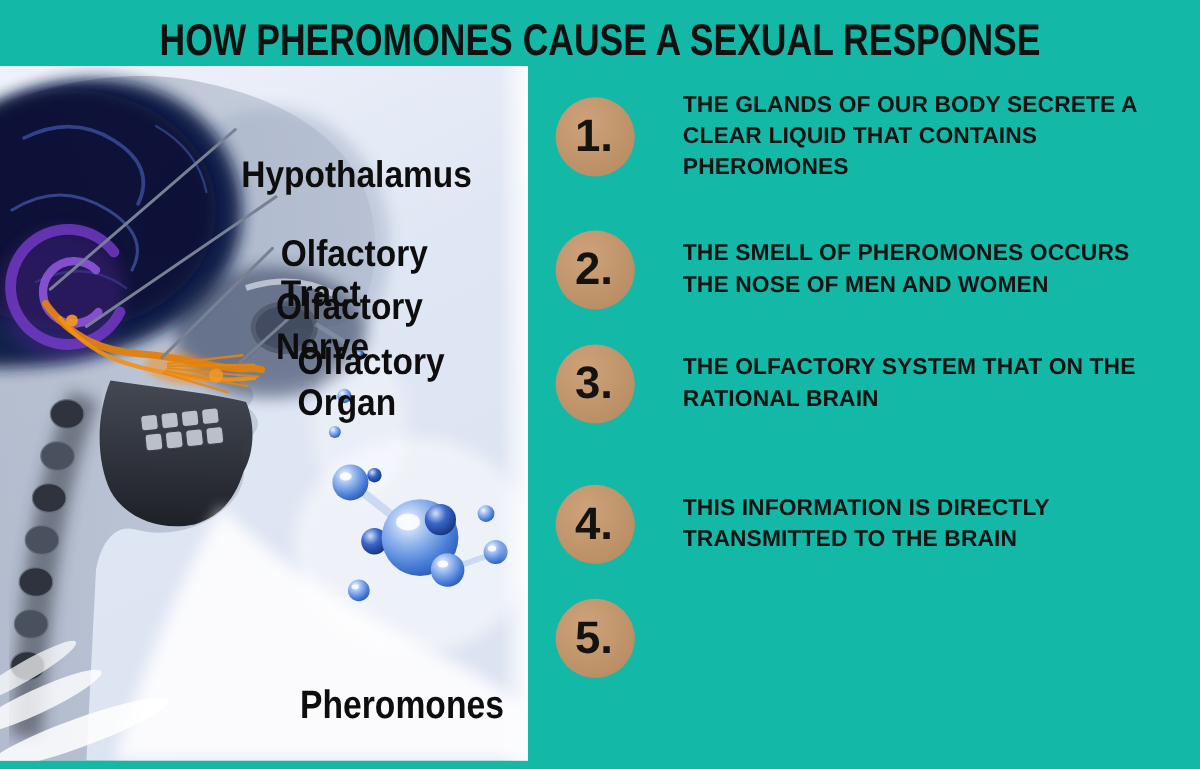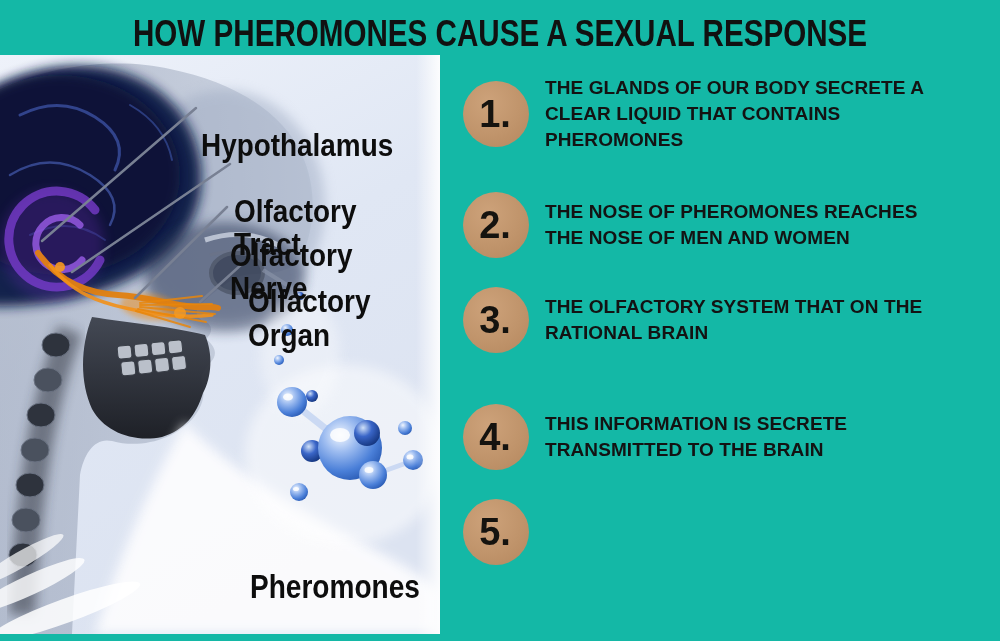--- a/index.html
+++ b/index.html
@@ -33,21 +33,21 @@
   }
   .s1{top:75px}.s2{top:191px}.s3{top:286px}.s4{top:403px}.s5{top:498px}
   .step-num{
     flex:0 0 66px;width:66px;height:66px;border-radius:50%;
     background:radial-gradient(circle at 38% 32%, #cda27a 0%, #c0946b 55%, #b4875e 100%);
     display:flex;align-items:center;justify-content:center;
     font-size:38px;font-weight:bold;color:#15130f;padding-right:2px;box-sizing:border-box;
   }
   .step-text{
     font-size:19px;font-weight:bold;line-height:26px;color:#131313;
-    letter-spacing:0.1px;white-space:pre-line;max-width:445px;
+    letter-spacing:0.1px;white-space:pre-line;max-width:445px;margin-left:24px;
   }
 </style>
 </head>
 <body>
 
 <div class="stage">
 
   <div class="title">HOW PHEROMONES CAUSE A SEXUAL RESPONSE</div>
 
   <div class="panel">
@@ -211,30 +211,30 @@
   </div>
 
   <div class="step s1">
     <div class="step-num">1.</div>
     <div class="step-text">THE GLANDS OF OUR BODY SECRETE A
 CLEAR LIQUID THAT CONTAINS
 PHEROMONES</div>
   </div>
   <div class="step s2">
     <div class="step-num">2.</div>
-    <div class="step-text">THE NOSE OF PHEROMONES REACHES
+    <div class="step-text">THE SMELL OF PHEROMONES OCCURS
 THE NOSE OF MEN AND WOMEN</div>
   </div>
   <div class="step s3">
     <div class="step-num">3.</div>
     <div class="step-text">THE OLFACTORY SYSTEM THAT ON THE
 RATIONAL BRAIN</div>
   </div>
   <div class="step s4">
     <div class="step-num">4.</div>
-    <div class="step-text">THIS INFORMATION IS SECRETE
+    <div class="step-text">THIS INFORMATION IS DIRECTLY
 TRANSMITTED TO THE BRAIN</div>
   </div>
   <div class="step s5">
     <div class="step-num">5.</div>
   </div>
 
 </div>
 
 </body></html>

